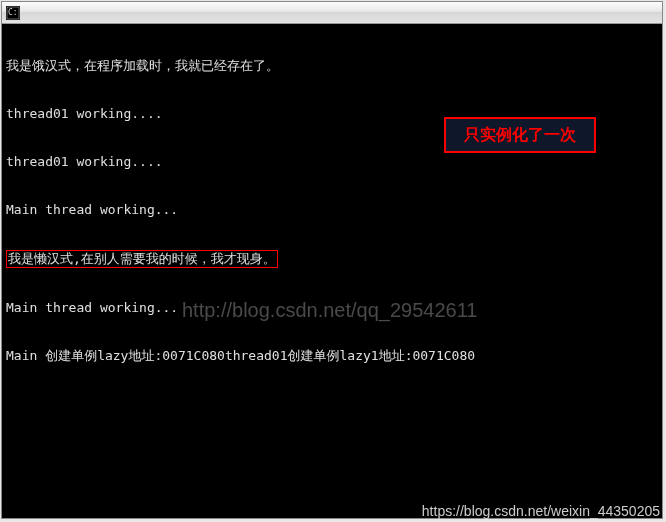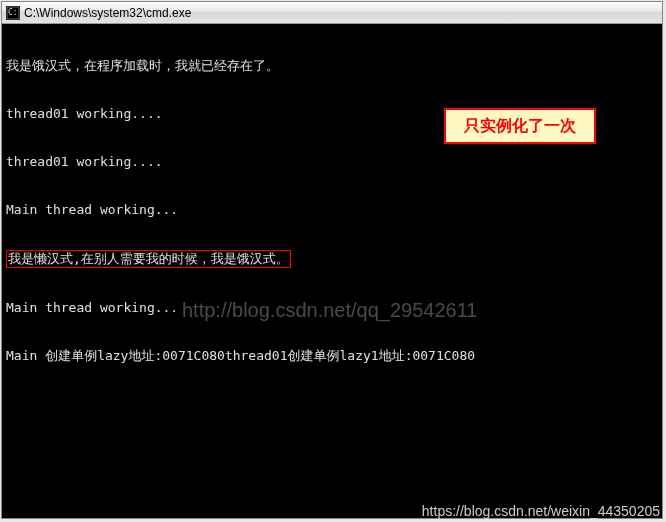--- a/index.html
+++ b/index.html
@@ -61,24 +61,24 @@
       border: 1px solid #ff0000;
       display: inline-block;
       padding: 0 1px;
     }
     .annotation {
       position: absolute;
       border: 2px solid #ff0000;
       color: #ff0000;
       font-size: 16px;
       padding: 8px 18px;
-      top: 84px;
+      top: 93px;
       left: 442px;
       font-family: "SimSun", sans-serif;
-      background: #fef9c3;
+      background: #0f172a;
       font-weight: bold;
     }
     .watermark {
       position: absolute;
       color: #4a4a4a;
       font-size: 20px;
       font-family: "Microsoft YaHei", sans-serif;
       pointer-events: none;
     }
     .watermark.center {
@@ -99,29 +99,28 @@
 
 <div class="window">
   <div class="titlebar">
     <span class="icon">
       <svg width="14" height="14" viewBox="0 0 14 14">
         <rect x="0" y="0" width="14" height="14" fill="#000"></rect>
         <rect x="1" y="1" width="12" height="12" fill="#000" stroke="#ccc" stroke-width="0.5"></rect>
         <text x="2" y="9" fill="#ccc" font-size="8" font-family="monospace">C:</text>
       </svg>
     </span>
-    <span class="title">C:\Windows\system32\cmd.exe</span>
   </div>
 
   <div class="console">
     <div class="line">我是饿汉式，在程序加载时，我就已经存在了。</div>
     <div class="line">thread01 working....</div>
     <div class="line">thread01 working....</div>
     <div class="line">Main thread working...</div>
-    <div class="line"><span class="highlight-box">我是懒汉式,在别人需要我的时候，我是饿汉式。</span></div>
+    <div class="line"><span class="highlight-box">我是懒汉式,在别人需要我的时候，我才现身。</span></div>
     <div class="line">Main thread working...</div>
     <div class="line">Main 创建单例lazy地址:0071C080thread01创建单例lazy1地址:0071C080</div>
     <div class="line"></div>
     
     
     
     
     <div class="line"></div>
     
     

